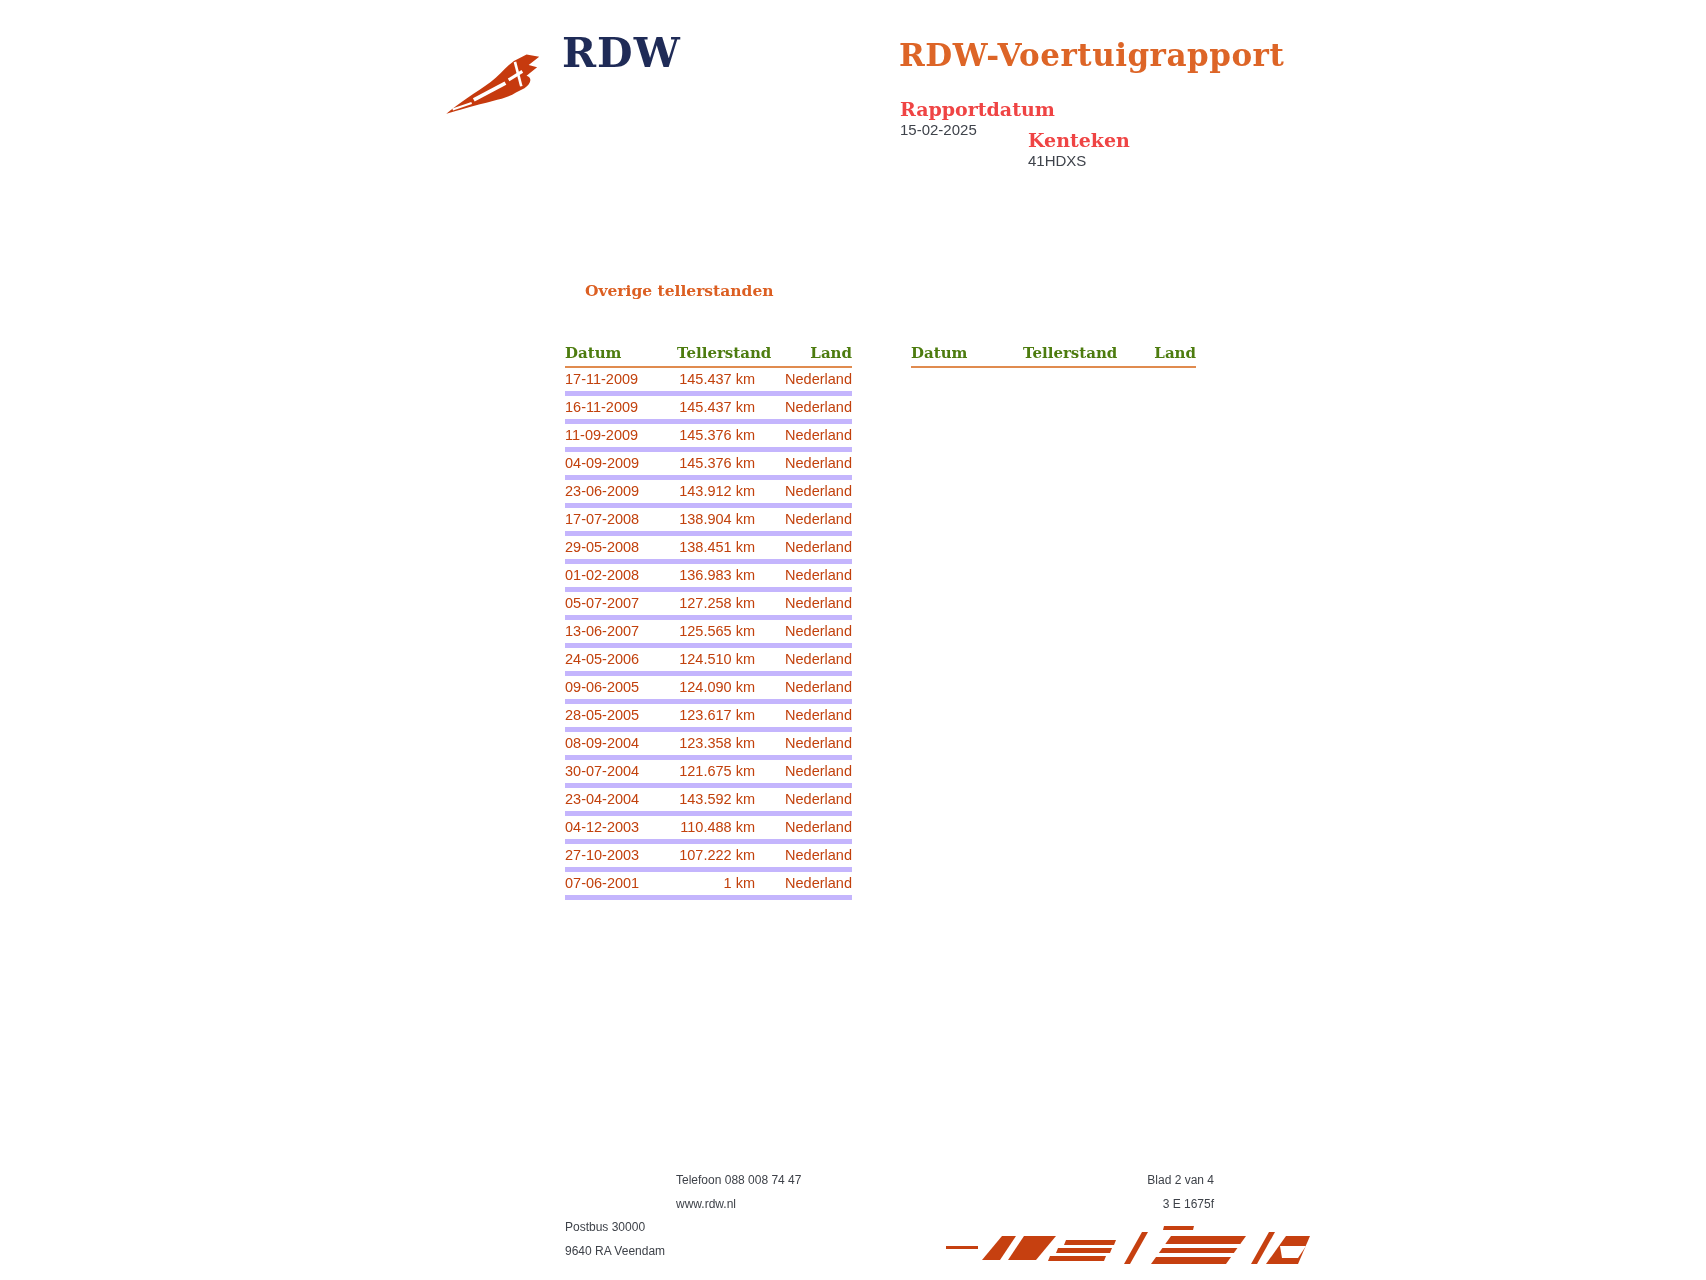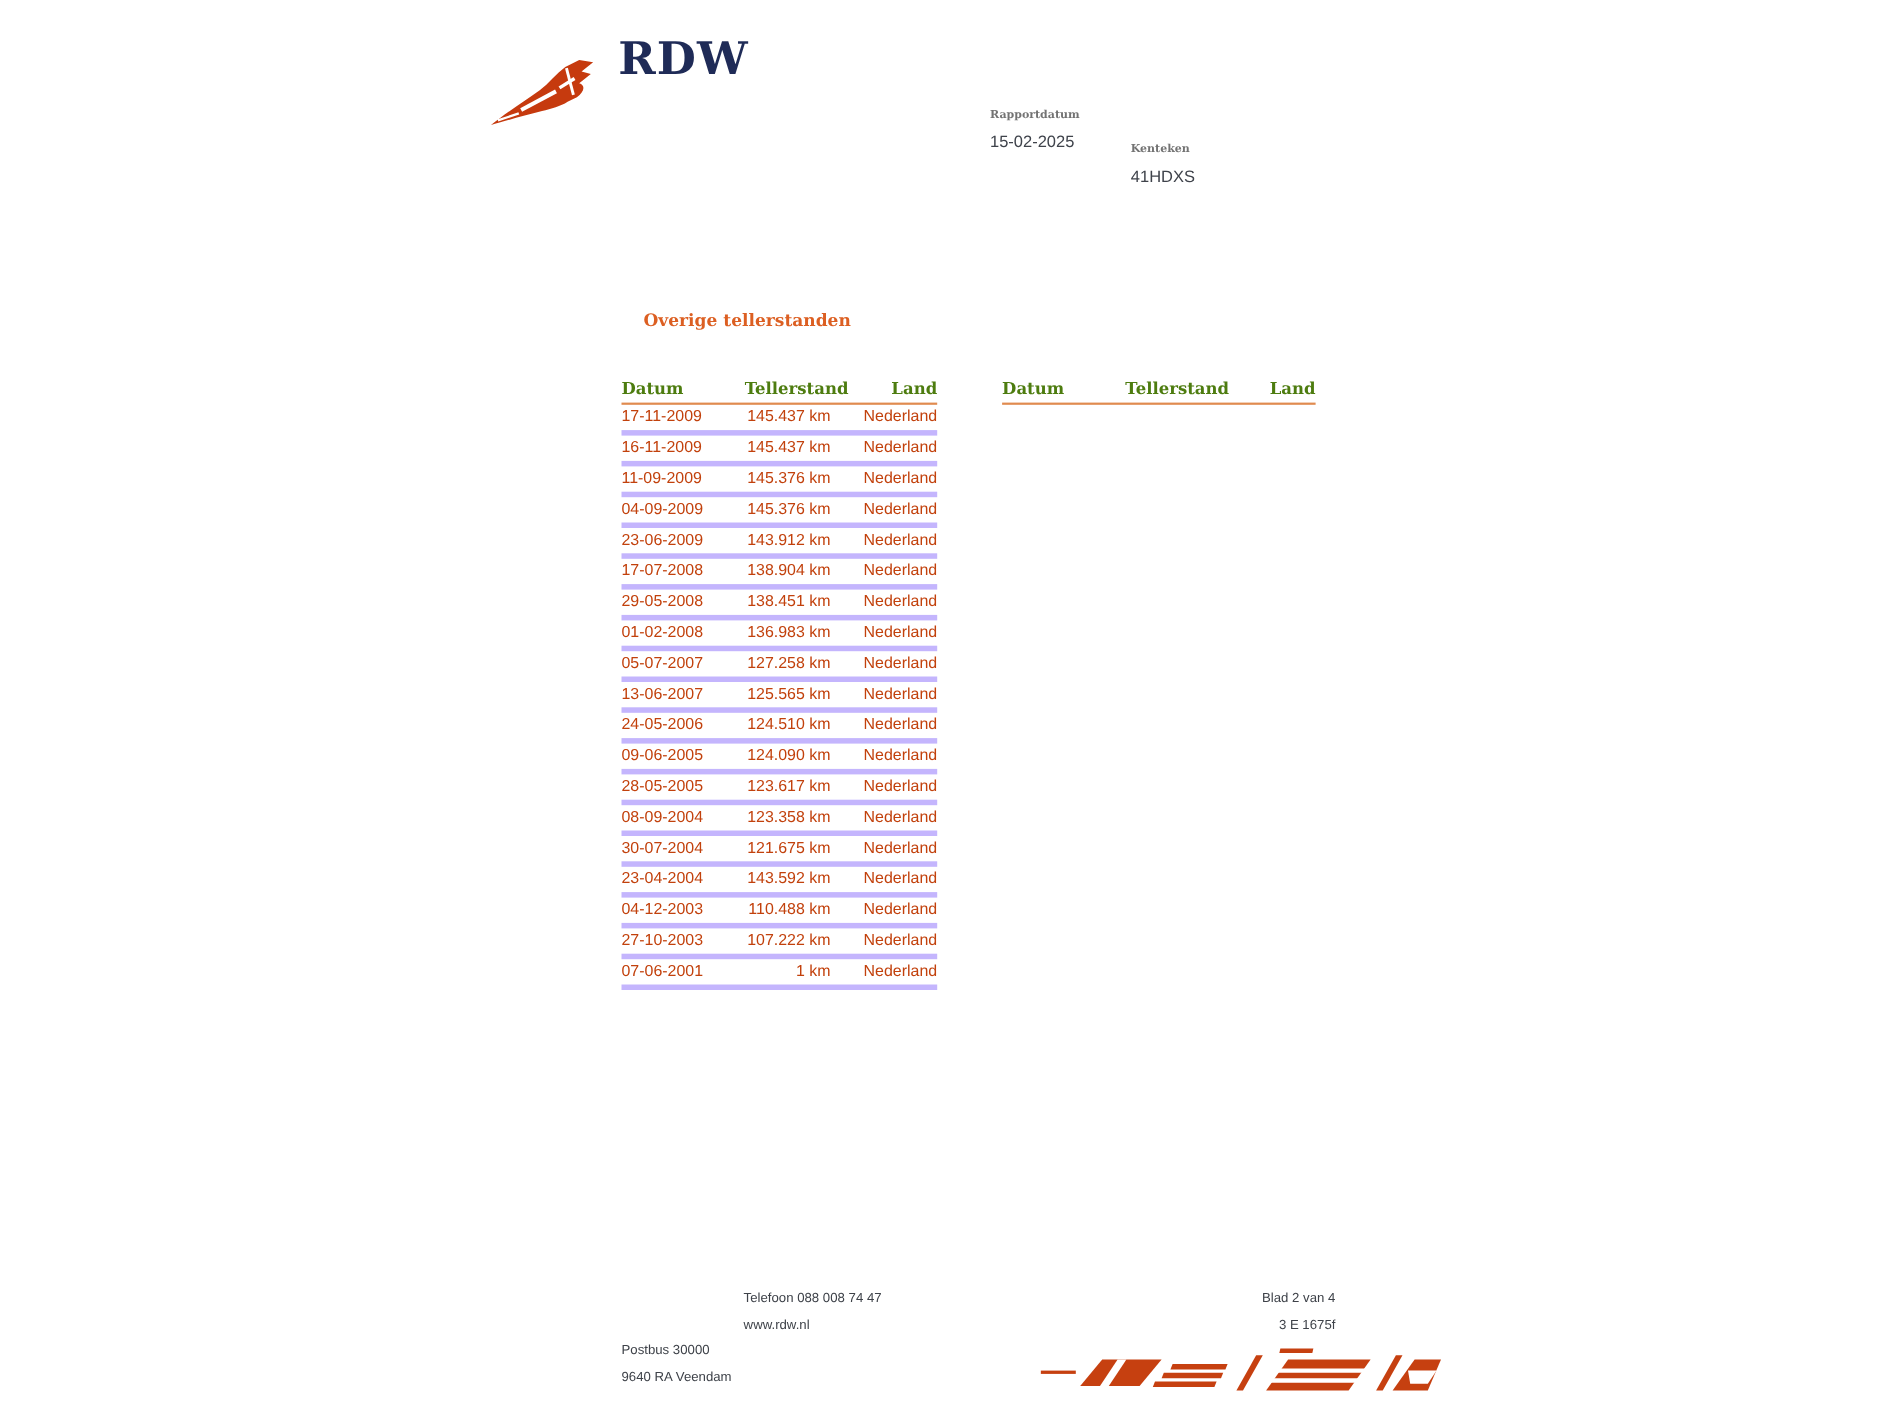--- a/index.html
+++ b/index.html
@@ -21,21 +21,21 @@
     color:#1F2B57;letter-spacing:1px;
   }
   .report-title{
     left:899px;top:40px;
     font-family:"DejaVu Serif", serif;
     font-weight:bold;font-size:31px;line-height:1;
     color:#DD6527;letter-spacing:0.5px;
   }
   .meta-label{
     font-family:"DejaVu Serif", serif;font-weight:bold;
-    font-size:10px;color:#737373;top:100px;line-height:1;
+    font-size:19px;color:#ef4444;top:100px;line-height:1;
   }
   .meta-value{font-size:15px;color:#3F434B;top:122px;line-height:1;text-align:right;}
   .m1{left:900px;} .m2{left:1028px;margin-top:31px;}
 
   
   .section-heading{
     left:585px;top:283px;
     font-family:"DejaVu Serif", serif;font-weight:bold;
     font-size:15.5px;color:#DC5F22;line-height:1;
   }
@@ -75,20 +75,21 @@
 
   <svg class="abs logo-svg" viewBox="0 0 100 72" xmlns="http://www.w3.org/2000/svg">
     <path fill="#C63A0E" d="M2,66 C14,56 30,46 44,36 C52,30 58,22 66,16 L78,10 L90,12 L80,20 L88,22 L78,30 C84,32 82,38 76,42 L68,46 C62,50 54,52 46,54 C30,58 12,63 2,66 Z"></path>
     <path d="M28,53 L58,37" stroke="#ffffff" stroke-width="3.5" fill="none"></path>
     <path d="M61,34 L74,26" stroke="#ffffff" stroke-width="3" fill="none"></path>
     <path d="M67,17 L73,40" stroke="#ffffff" stroke-width="2.5" fill="none"></path>
     <path d="M8,62 L26,56" stroke="#ffffff" stroke-width="2" fill="none"></path>
   </svg>
   <div class="abs logo-text">RDW</div>
 
+  <div class="abs report-title">RDW-Voertuigrapport</div>
   <div class="abs meta-label m1">Rapportdatum</div>
   <div class="abs meta-label m2">Kenteken</div>
   <div class="abs meta-value m1">15-02-2025</div>
   <div class="abs meta-value m2">41HDXS</div>
 
   <div class="abs section-heading">Overige tellerstanden</div>
 
   <div class="abs odo-table t-left">
     <div class="t-head">
       <span class="c-date">Datum</span>

